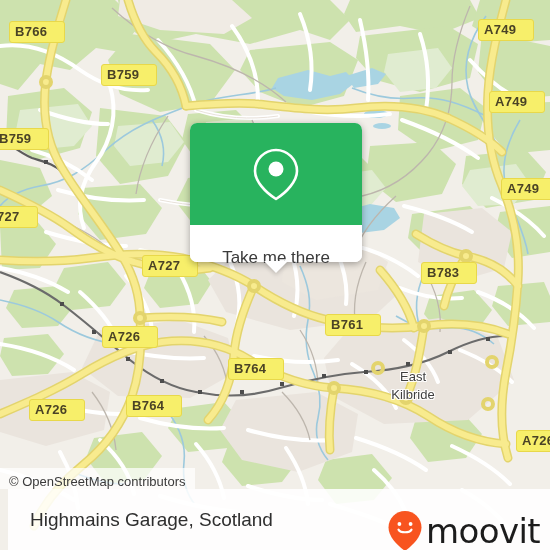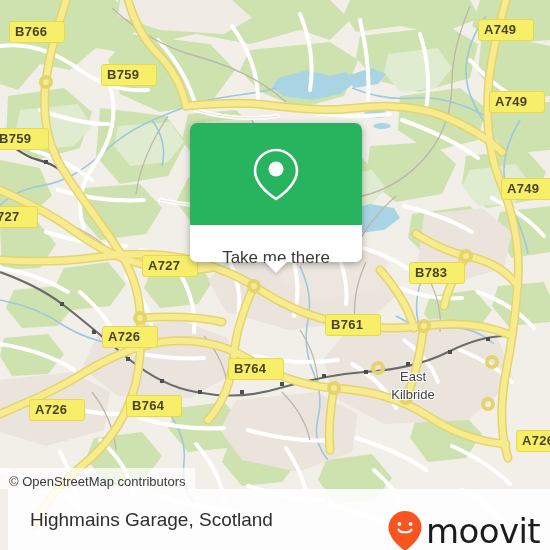--- a/index.html
+++ b/index.html
@@ -403,21 +403,21 @@
     <div class="shield" style="left:9px;  top:21px;">B766</div>
     <div class="shield" style="left:101px;top:64px;">B759</div>
     <div class="shield" style="left:-7px; top:128px;">B759</div>
     <div class="shield" style="left:-9px; top:206px;">727</div>
     <div class="shield" style="left:102px;top:255px;margin-left:40px;">A727</div>
     <div class="shield" style="left:102px;top:326px;">A726</div>
     <div class="shield" style="left:29px; top:399px;">A726</div>
     <div class="shield" style="left:126px;top:395px;">B764</div>
     <div class="shield" style="left:228px;top:358px;">B764</div>
     <div class="shield" style="left:325px;top:314px;">B761</div>
-    <div class="shield" style="left:409px;top:262px;">B783</div>
+    <div class="shield" style="left:421px;top:262px;">B783</div>
     <div class="shield" style="left:478px;top:19px;">A749</div>
     <div class="shield" style="left:489px;top:91px;">A749</div>
     <div class="shield" style="left:501px;top:178px;">A749</div>
     <div class="shield" style="left:516px;top:430px;">A726</div>
   </div>
 
   <div class="place-label" style="left:373px; top:368px; width:80px;">East
 Kilbride</div>
 
   <div class="callout">

